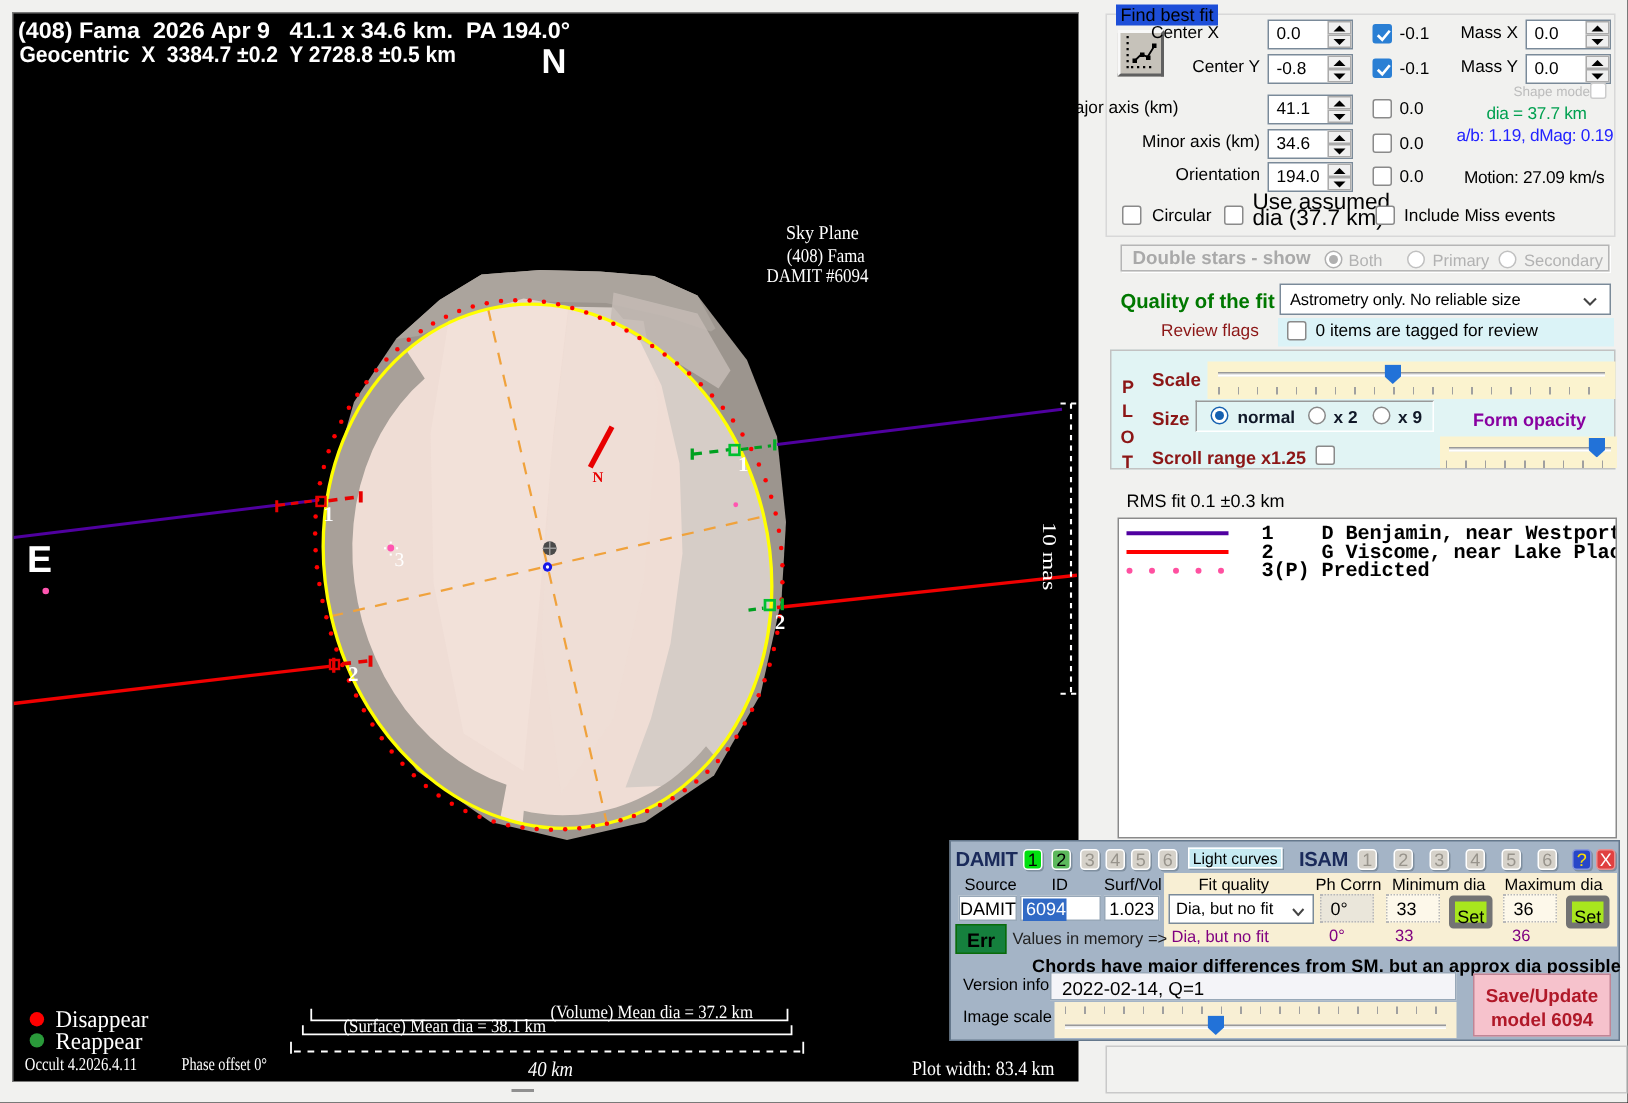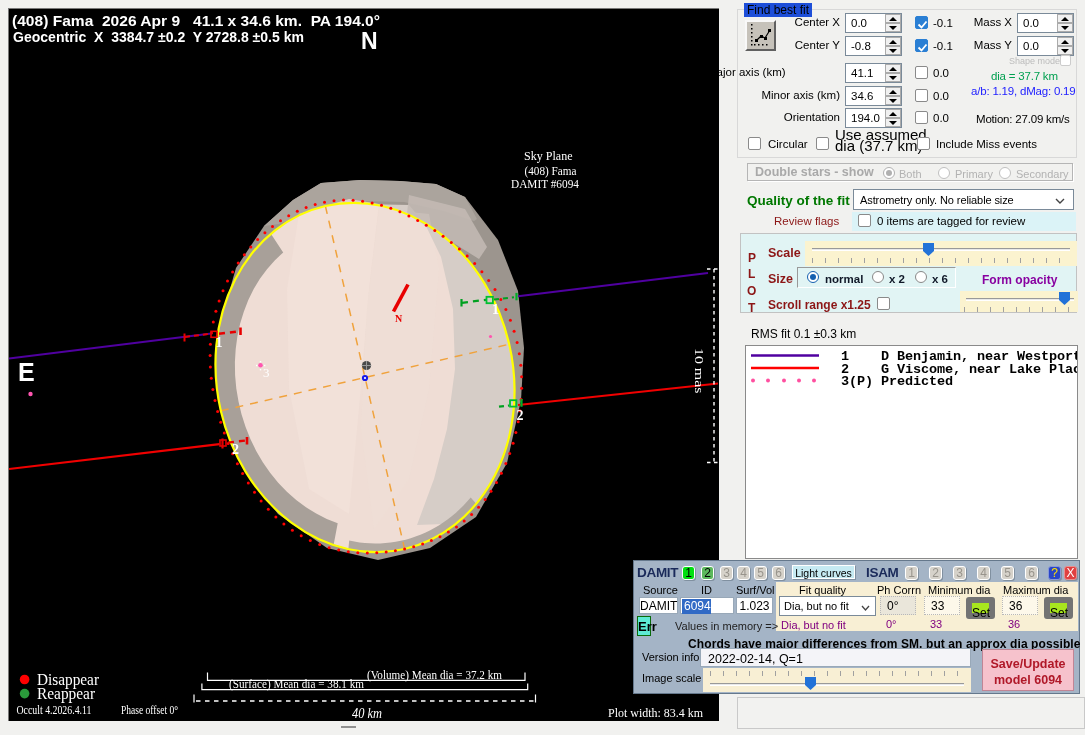--- a/index.html
+++ b/index.html
@@ -15,21 +15,21 @@
 .spin i.ua:after{top:2px;border-bottom:4px solid #000}
 .spin i.da:after{top:2px;border-top:4px solid #000}
 .cb{position:absolute;width:13px;height:13px;background:#fff;border:1px solid #8a8a8a;border-radius:2px}
 .cbb{position:absolute;width:13px;height:13px;background:#2a7fd4;border:1px solid #2a7fd4;border-radius:2px}
 .rad{position:absolute;width:12px;height:12px;background:#fff;border:1px solid #888;border-radius:50%}
 .rad i{position:absolute;left:2px;top:2px;width:6px;height:6px;border-radius:50%}
 .plt{position:absolute;font:bold 12px 'Liberation Sans',sans-serif;color:#8c1616}
 .thumb{position:absolute;width:11px;height:13px;background:#2272d8;clip-path:polygon(0 0,100% 0,100% 62%,50% 100%,0 62%)}
 .ticks{position:absolute;height:5px;background:repeating-linear-gradient(90deg,#a0a0a0 0 1px,transparent 1px 13px)}
 .tb{position:absolute;width:13px;height:14px;background:#d6d2ca;color:#98948c;border:1px solid #fff;border-radius:3px;box-shadow:1px 1px 0 #8090a0;font:12px 'Liberation Sans',sans-serif;text-align:center;line-height:13px}
-.set{position:absolute;width:29px;height:22px;background:#a8e61e;border:6px solid #737373;border-radius:3px;font:12px 'Liberation Sans',sans-serif;text-align:center;line-height:21px}
+.set{position:absolute;width:29px;height:22px;background:#a8e61e;border:4px solid #737373;border-radius:3px;font:12px 'Liberation Sans',sans-serif;text-align:center;line-height:21px}
 </style></head>
 <body>
 <div id="canvas">
     <svg width="709" height="711" style="position:absolute;left:0;top:0">
 <path d="M312 174 L351 171 L391 172 L427 175 L456 188 L489 231 L509 282 L515 339 L512 391 L498 454 L467 508 L421 539 L369 551 L318 539 L269 505 L235 459 L215 402 L208 351 L212 311 L227 259 L255 217 L284 191 Z" fill="#9c958e"></path>
 <ellipse cx="356" cy="368" rx="148" ry="176" transform="rotate(-13 356 368)" fill="#efddd5"></ellipse>
 <path d="M255 217 L284 191 L312 174 L351 171 L391 172 L427 175 L456 188 L468 210 L465 212 L435 202 L395 193 L350 192 L310 198 L270 215 Z" fill="#aba49d"></path>
 <path d="M290 205 L340 190 L370 195 L360 280 L350 400 L340 505 L300 480 L280 380 L278 280 Z" fill="#f3e1d9" opacity="0.75"></path>
 <path d="M370 200 L420 205 L430 260 L420 380 L400 470 L365 520 L352 420 L358 300 Z" fill="#efded6" opacity="0.8"></path>
 <path d="M363.9 195.3 L376.0 197.6 L387.9 201.2 L399.6 205.8 L411.0 211.4 L422.1 218.1 L432.7 225.8 L442.9 234.4 L452.4 243.9 L461.4 254.3 L469.6 265.3 L477.1 277.1 L483.8 289.4 L489.7 302.3 L494.7 315.6 L498.7 329.2 L501.9 343.1 L504.1 357.2 L505.3 371.3 L505.5 385.5 L504.8 399.5 L503.0 413.3 L500.4 426.8 L496.7 439.9 L492.2 452.6 L486.7 464.7 L480.4 476.2 L473.3 487.0 L465.4 497.0 L456.8 506.1 L447.5 514.4 L408.0 516.0 L425.0 470.0 L438.0 420.0 L446.0 360.0 L444.0 300.0 L432.0 248.0 L416.0 215.0 L400.0 196.0 Z" fill="#d6cdc7"></path>
@@ -227,21 +227,21 @@
         <rect x="11" y="22" width="1.5" height="1.5"></rect>
         <rect x="15" y="22" width="1.5" height="1.5"></rect>
         <rect x="19" y="22" width="1.5" height="1.5"></rect>
         <rect x="8" y="17" width="3" height="3"></rect>
         <rect x="13" y="13" width="3" height="3"></rect>
         <rect x="17" y="15" width="3" height="3"></rect>
         <rect x="21" y="7" width="3" height="3"></rect>
       </g>
       <path d="M9 19 L14 14 L18 16 L23 8" stroke="#000" stroke-width="1.2" fill="none"></path>
     </svg></div>
-<div class="lbl" style="left:740px;top:16px;width:100px;text-align:right">Center X</div>
+<div class="lbl" style="left:740px;top:16px;width:100px;text-align:center">Center X</div>
 <div class="lbl" style="left:740px;top:39px;width:100px;text-align:right">Center Y</div>
 <div class="lbl" style="left:707px;top:66px;width:140px;">Major axis (km)</div>
 <div class="lbl" style="left:700px;top:89px;width:140px;text-align:right">Minor axis (km)</div>
 <div class="lbl" style="left:700px;top:111px;width:140px;text-align:right">Orientation</div>
 
 <div class="spin" style="left:845px;top:13px">
     <span>0.0</span>
     <i class="ua"></i>
     <i class="da"></i>
   </div>
@@ -341,21 +341,21 @@
   </div>
 <div class="lbl" style="left:768px;top:272px;font-weight:bold;font-size:12.5px;color:#8c1616">Size</div>
 <div style="position:absolute;left:797px;top:267px;width:159px;height:21px;border:1px solid #999;border-right-color:#fff;border-bottom-color:#fff"></div>
 <div class="rad" style="left:807px;top:271px;border-color:#1560b0">
     <i style="background:#1560b0"></i>
   </div>
 <div class="lbl" style="left:825px;top:273px;font-weight:bold;font-size:11.5px;color:#101828">normal</div>
 <div class="rad" style="left:872px;top:271px"></div>
 <div class="lbl" style="left:889px;top:273px;font-weight:bold;font-size:11.5px;color:#101828">x 2</div>
 <div class="rad" style="left:915px;top:271px"></div>
-<div class="lbl" style="left:932px;top:273px;font-weight:bold;font-size:11.5px;color:#101828">x 6</div>
+<div class="lbl" style="left:932px;top:273px;font-weight:bold;font-size:11.5px;color:#101828">x 9</div>
 <div class="lbl" style="left:982px;top:273px;font-weight:bold;font-size:12px;color:#8800a0">Form opacity</div>
 <div style="position:absolute;left:960px;top:291px;width:118px;height:21px;background:#fbf3cf">
 <div style="position:absolute;left:6px;top:7px;width:108px;height:3px;background:#e8e8e8;border-top:1px solid #999;border-bottom:1px solid #fff"></div>
 <div class="thumb" style="left:99px;top:1px"></div>
 <div class="ticks" style="left:4px;top:16px;width:112px"></div>
   </div>
 <div class="lbl" style="left:768px;top:298px;font-weight:bold;font-size:12px;color:#8c1616">Scroll range x1.25</div>
 <div class="cb" style="left:877px;top:297px"></div>
 
 <div class="lbl" style="left:751px;top:327px;font-size:12px">RMS fit 0.1 ±0.3 km</div>
@@ -411,21 +411,21 @@
 <div class="l12" style="left:4px;top:3px">Dia, but no fit</div>
 <svg width="9" height="6" style="position:absolute;right:5px;top:8px">
       <path d="M1 1 L4.5 5 L8 1" stroke="#444" stroke-width="1.3" fill="none"></path>
     </svg>
   </div>
 <div style="position:absolute;left:880px;top:596px;width:36px;height:19px;background:#eae6da;border:1px dotted #b8b8b8;font:12px 'Liberation Sans',sans-serif;line-height:18px;padding-left:6px">0°</div>
 <div style="position:absolute;left:924px;top:596px;width:36px;height:19px;background:#fdf8ea;border:1px dotted #b8b8b8;font:12px 'Liberation Sans',sans-serif;line-height:18px;padding-left:6px">33</div>
 <div class="set" style="left:966px;top:597px">Set</div>
 <div style="position:absolute;left:1002px;top:596px;width:36px;height:19px;background:#fdf8ea;border:1px dotted #b8b8b8;font:12px 'Liberation Sans',sans-serif;line-height:18px;padding-left:6px">36</div>
 <div class="set" style="left:1044px;top:597px">Set</div>
-<div style="position:absolute;left:637px;top:616px;width:14px;height:20px;background:#5eead4;border:1px solid #0a6a0a;font:bold 13px 'Liberation Sans',sans-serif;text-align:center;line-height:19px">Err</div>
+<div style="position:absolute;left:637px;top:616px;width:34px;height:20px;background:#15803d;border:1px solid #0a6a0a;font:bold 13px 'Liberation Sans',sans-serif;text-align:center;line-height:19px">Err</div>
 <div class="l12" style="left:675px;top:620px;font-size:11px;color:#222">Values in memory =&gt;</div>
 <div class="l12" style="left:781px;top:619px;color:#800080">Dia, but no fit</div>
 <div class="l12" style="left:886px;top:618px;color:#800080">0°</div>
 <div class="l12" style="left:930px;top:618px;color:#800080">33</div>
 <div class="l12" style="left:1008px;top:618px;color:#800080">36</div>
 <div style="position:absolute;left:688px;top:637px;font:bold 12px 'Liberation Sans',sans-serif;letter-spacing:0.1px;white-space:nowrap">Chords have major differences from SM, but an approx dia possible</div>
 <div class="l12" style="left:642px;top:651px">Version info</div>
 <div style="position:absolute;left:700px;top:648px;width:271px;height:19px;background:#f4f4f8;border:1px solid #98a8b8">
     <div class="l12" style="left:7px;top:2.5px;font-size:12.5px">2022-02-14, Q=1</div>
   </div>

